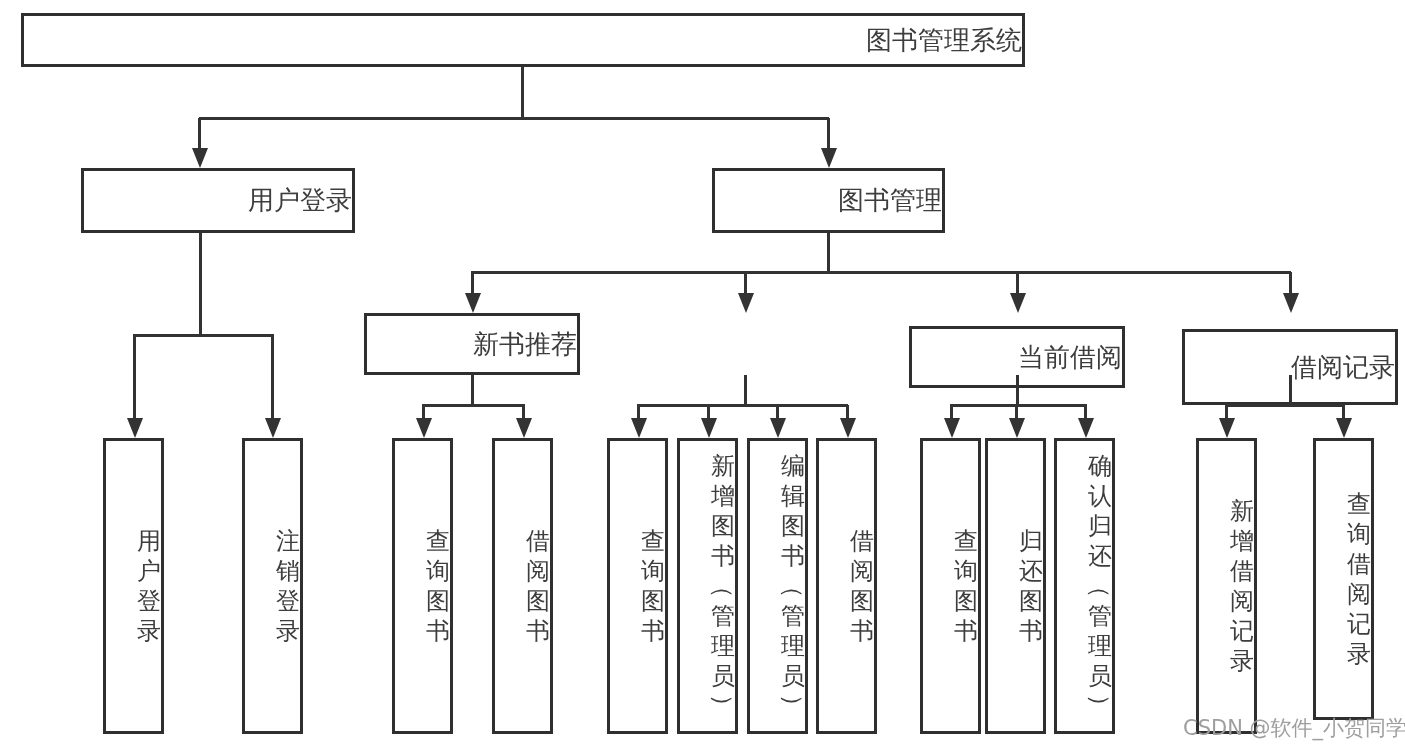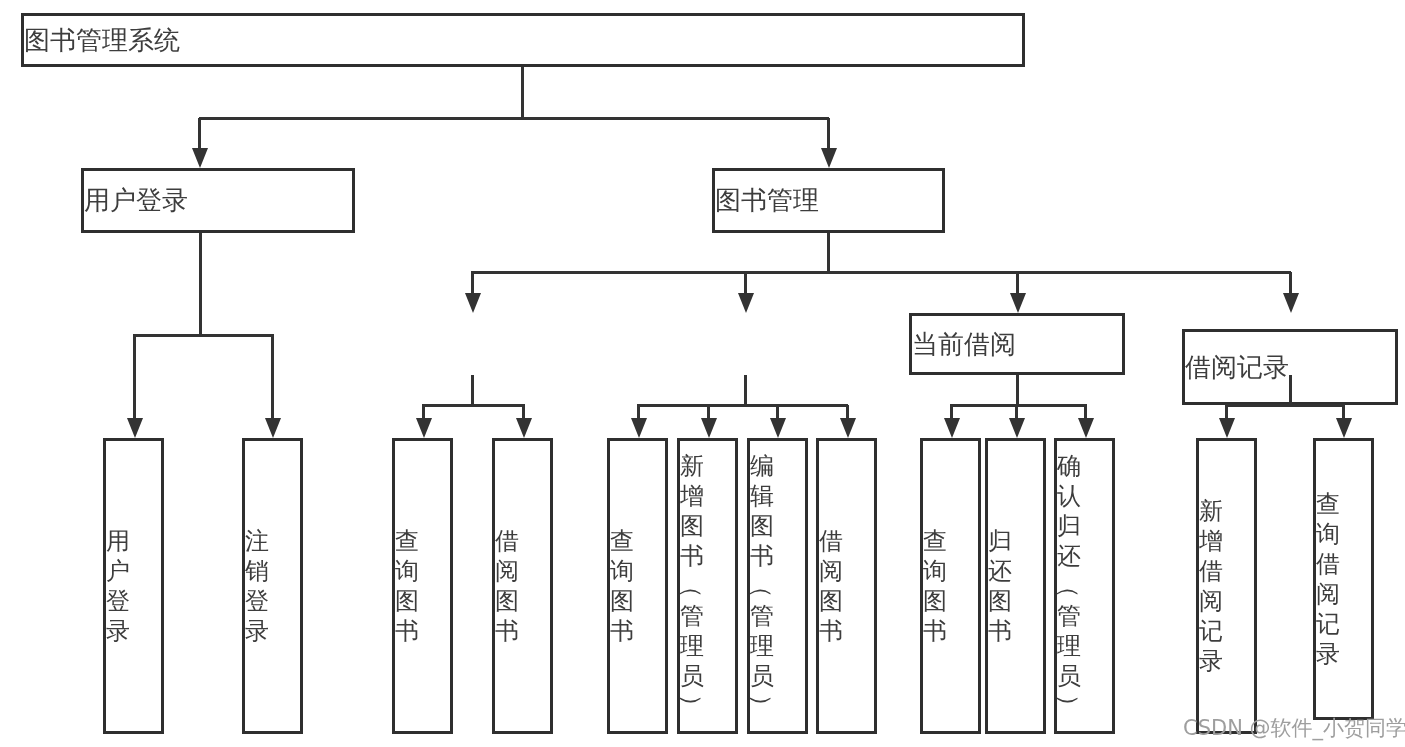--- a/index.html
+++ b/index.html
@@ -10,21 +10,21 @@
     font-family:"DejaVu Sans","Liberation Sans",sans-serif;
     overflow:hidden;
   }
   .box{
     position:absolute;
     box-sizing:border-box;
     border:3px solid #2f2f2f;
     background:#ffffff;
     display:flex;
     align-items:center;
-    justify-content:flex-start;
+    justify-content:flex-end;
     color:#3d3d3d;
   }
   .box.h span{font-size:26px;white-space:nowrap;}
   .vtext{
     display:flex;
     flex-direction:column;
     align-items:center;
     font-size:24px;
     color:#3d3d3d;
   }
@@ -61,21 +61,24 @@
     <span>图书管理系统</span>
   </div>
 
   <div class="box h" style="left:81px;top:168px;width:274px;height:65px">
     <span>用户登录</span>
   </div>
   <div class="box h" style="left:712px;top:168px;width:233px;height:65px">
     <span>图书管理</span>
   </div>
 
-  <div class="box h" style="left:909px;top:313px;width:216px;height:62px">
+  <div class="box h" style="left:364px;top:313px;width:216px;height:62px">
+    <span>新书推荐</span>
+  </div>
+  <div class="box h" style="left:909px;top:326px;width:216px;height:62px">
     <span>当前借阅</span>
   </div>
   <div class="box h" style="left:1182px;top:329px;width:216px;height:76px">
     <span>借阅记录</span>
   </div>
 
   <div class="box" style="left:103px;top:438px;width:61px;height:296px">
     <span class="vtext">
         <span>用</span>
         <span>户</span>

